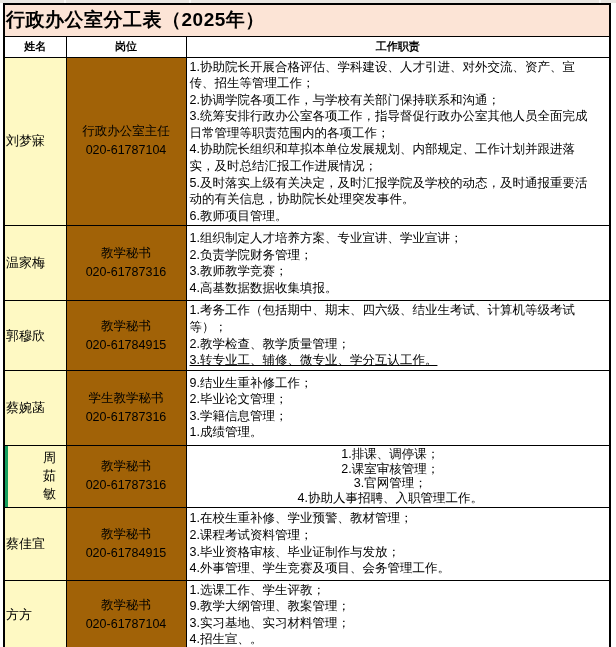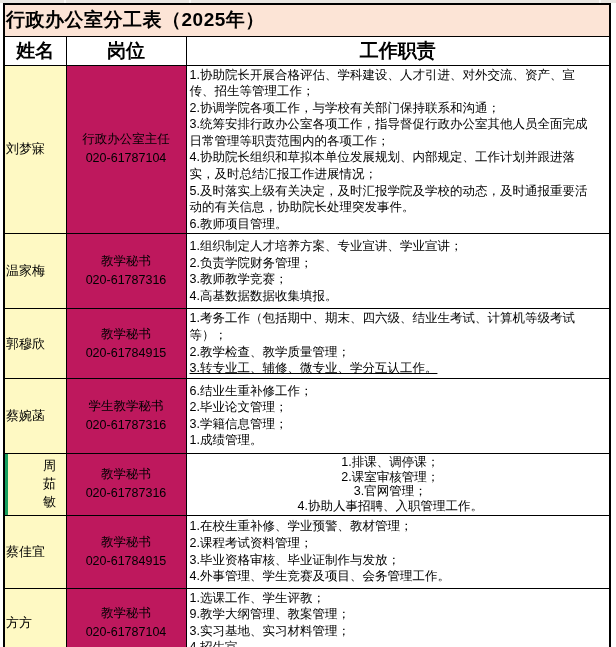--- a/index.html
+++ b/index.html
@@ -18,28 +18,28 @@
     border:2px solid #000;
   }
   td{border:1.5px solid #000;overflow:hidden;vertical-align:middle;}
 
   tr.r-title{height:32px;}
   .title-cell{
     background:var(--title-bg,#fce4d6);
     font-weight:bold;font-size:19px;letter-spacing:.5px;
   }
   tr.r-head{height:21px;}
-  tr.r-head td{text-align:center;font-weight:bold;font-size:19px;background:#fff;}
+  tr.r-head td{text-align:center;font-weight:bold;font-size:11px;background:#fff;}
 
   tr.r0{height:167px;} tr.r1{height:75px;} tr.r2{height:68px;}
   tr.r3{height:75px;}  tr.r4{height:60px;} tr.r5{height:73px;}
   tr.r6{height:66px;}
 
   .name-cell{text-align:left;font-size:13px;background:#fef9c3;}
-  .pos-cell{text-align:center;font-size:12.5px;line-height:19px;background:#be185d;}
+  .pos-cell{text-align:center;font-size:12.5px;line-height:19px;background:#a16207;}
   .duty-cell{font-size:12.5px;line-height:16.6px;padding:1px 18px 1px 3px;background:#fff;}
   tr.tight .duty-cell{line-height:14.7px;text-align:center;}
   .duty{white-space:normal;word-break:break-all;}
   .u .duty-text{text-decoration:underline;}
   .sel{box-shadow:inset 3px 0 0 var(--sel-green,#18a05f);padding-left:38px;}
 </style>
 </head>
 <body>
 
 <div class="edge-strip">
@@ -109,21 +109,21 @@
     </td>
   </tr>
 
   <tr class="r3">
     <td class="name-cell">蔡婉菡</td>
     <td class="pos-cell">
       <div>学生教学秘书</div>
       <div>020-61787316</div>
     </td>
     <td class="duty-cell">
-      <div class="duty">6.结业生重补修工作；</div>
+      <div class="duty">9.结业生重补修工作；</div>
       <div class="duty">2.毕业论文管理；</div>
       <div class="duty">3.学籍信息管理；</div>
       <div class="duty">1.成绩管理。</div>
     </td>
   </tr>
 
   <tr class="r4 tight">
     <td class="name-cell sel">周茹敏</td>
     <td class="pos-cell">
       <div>教学秘书</div>

